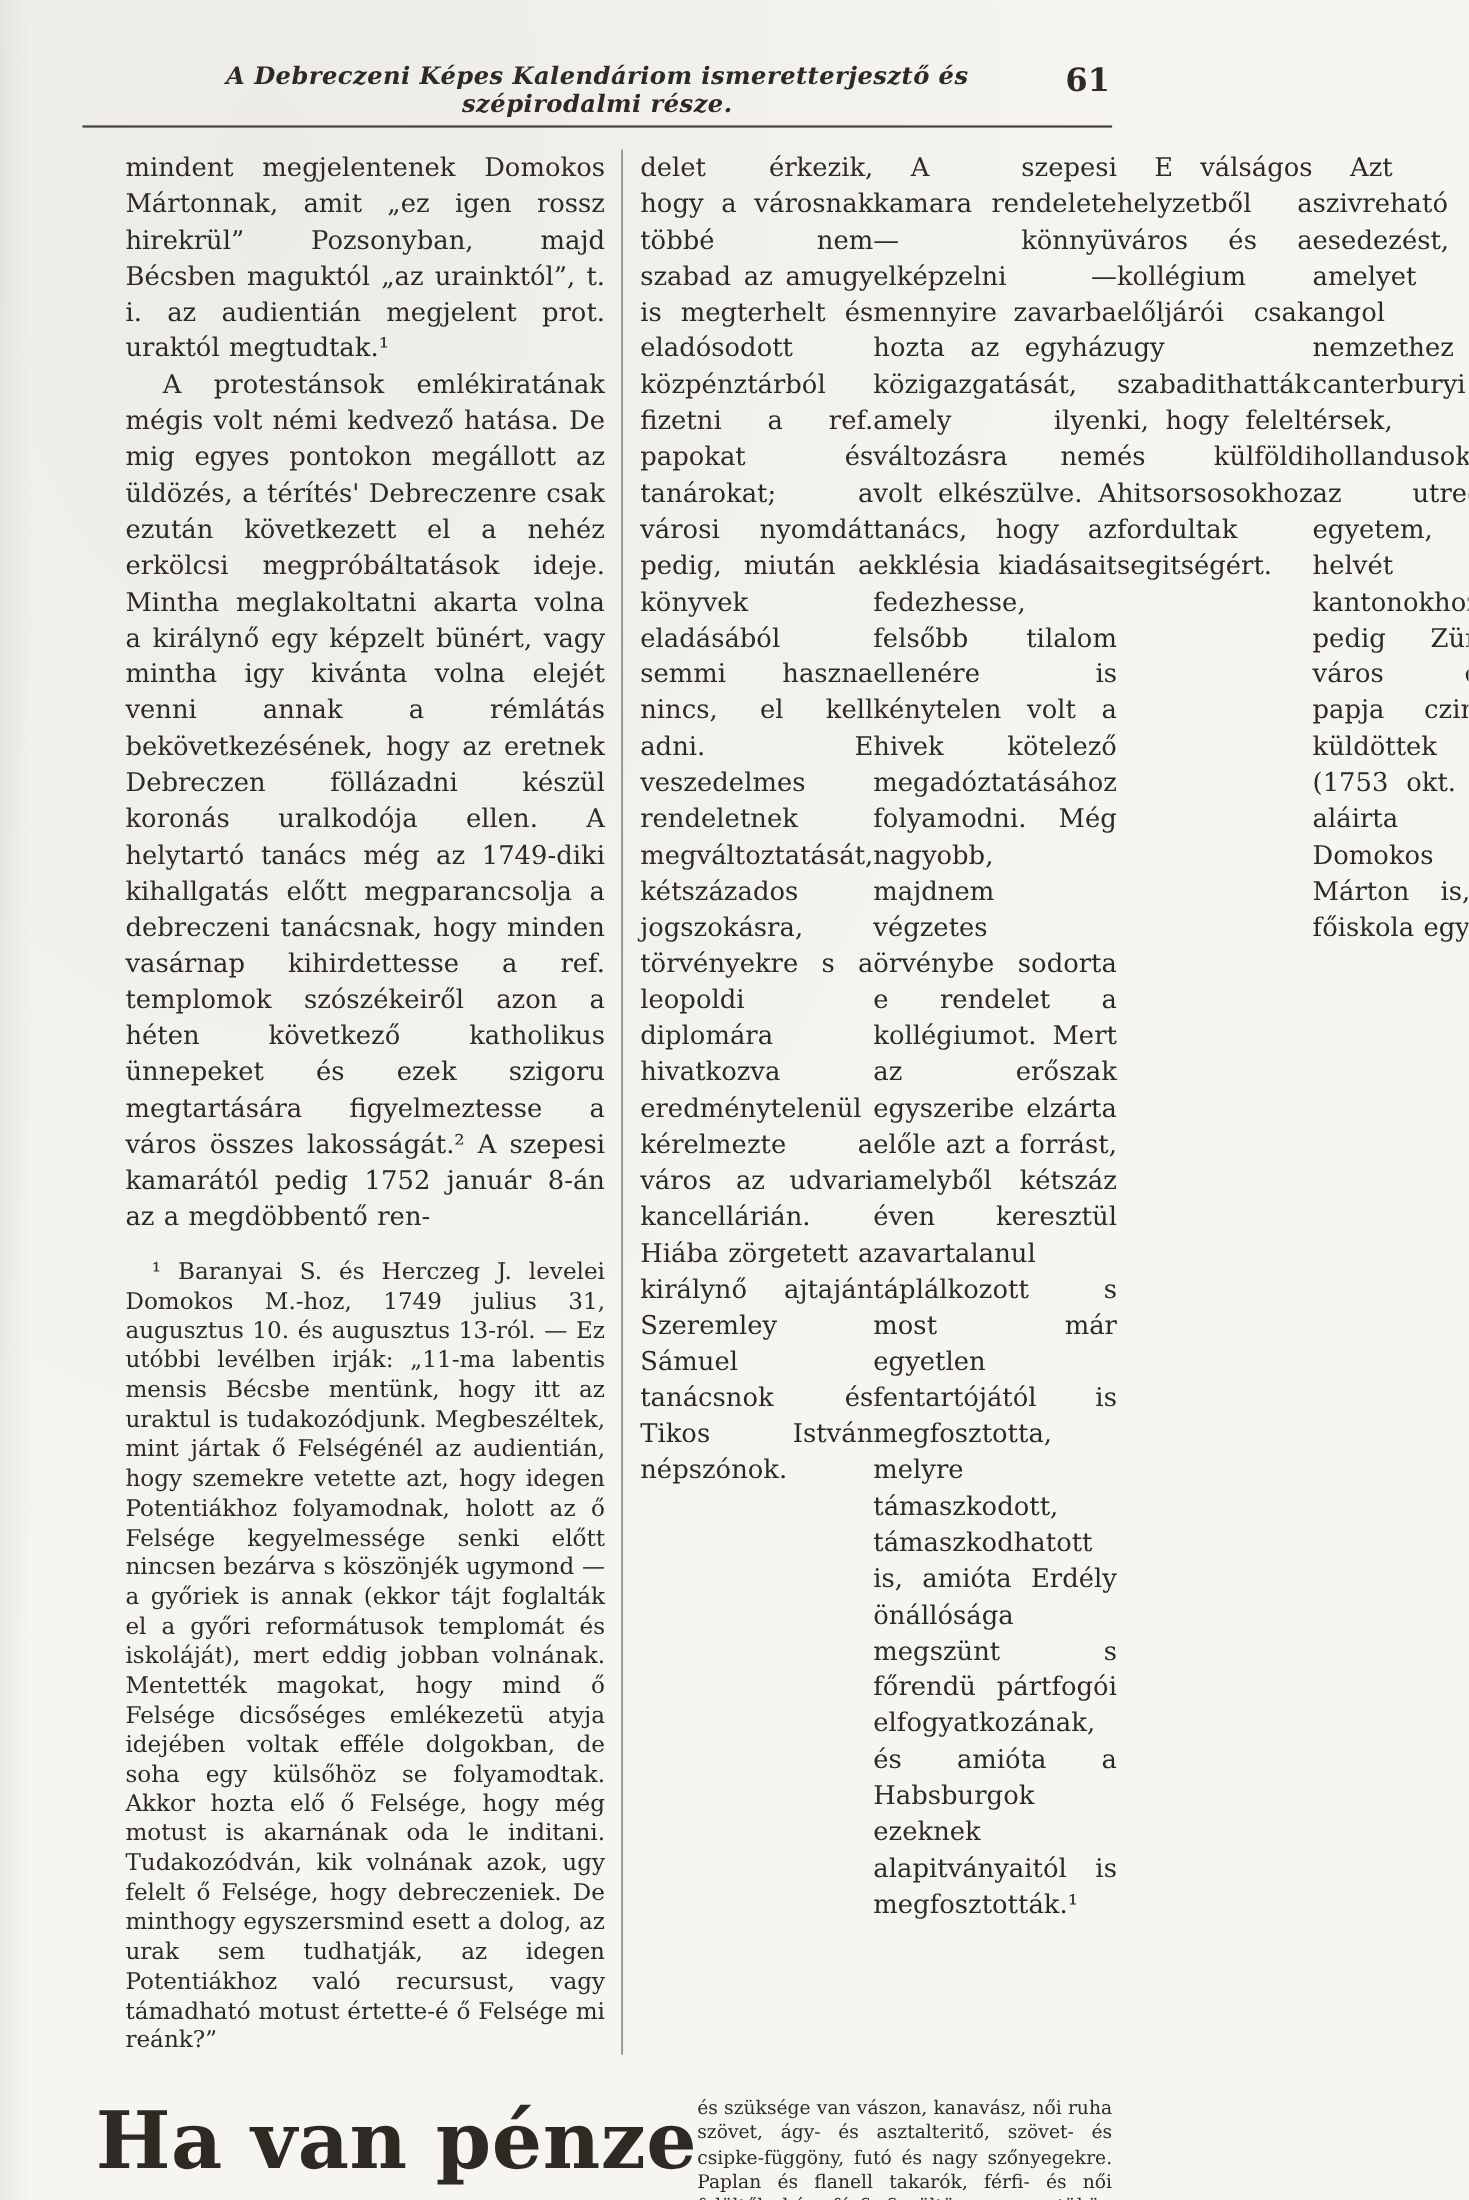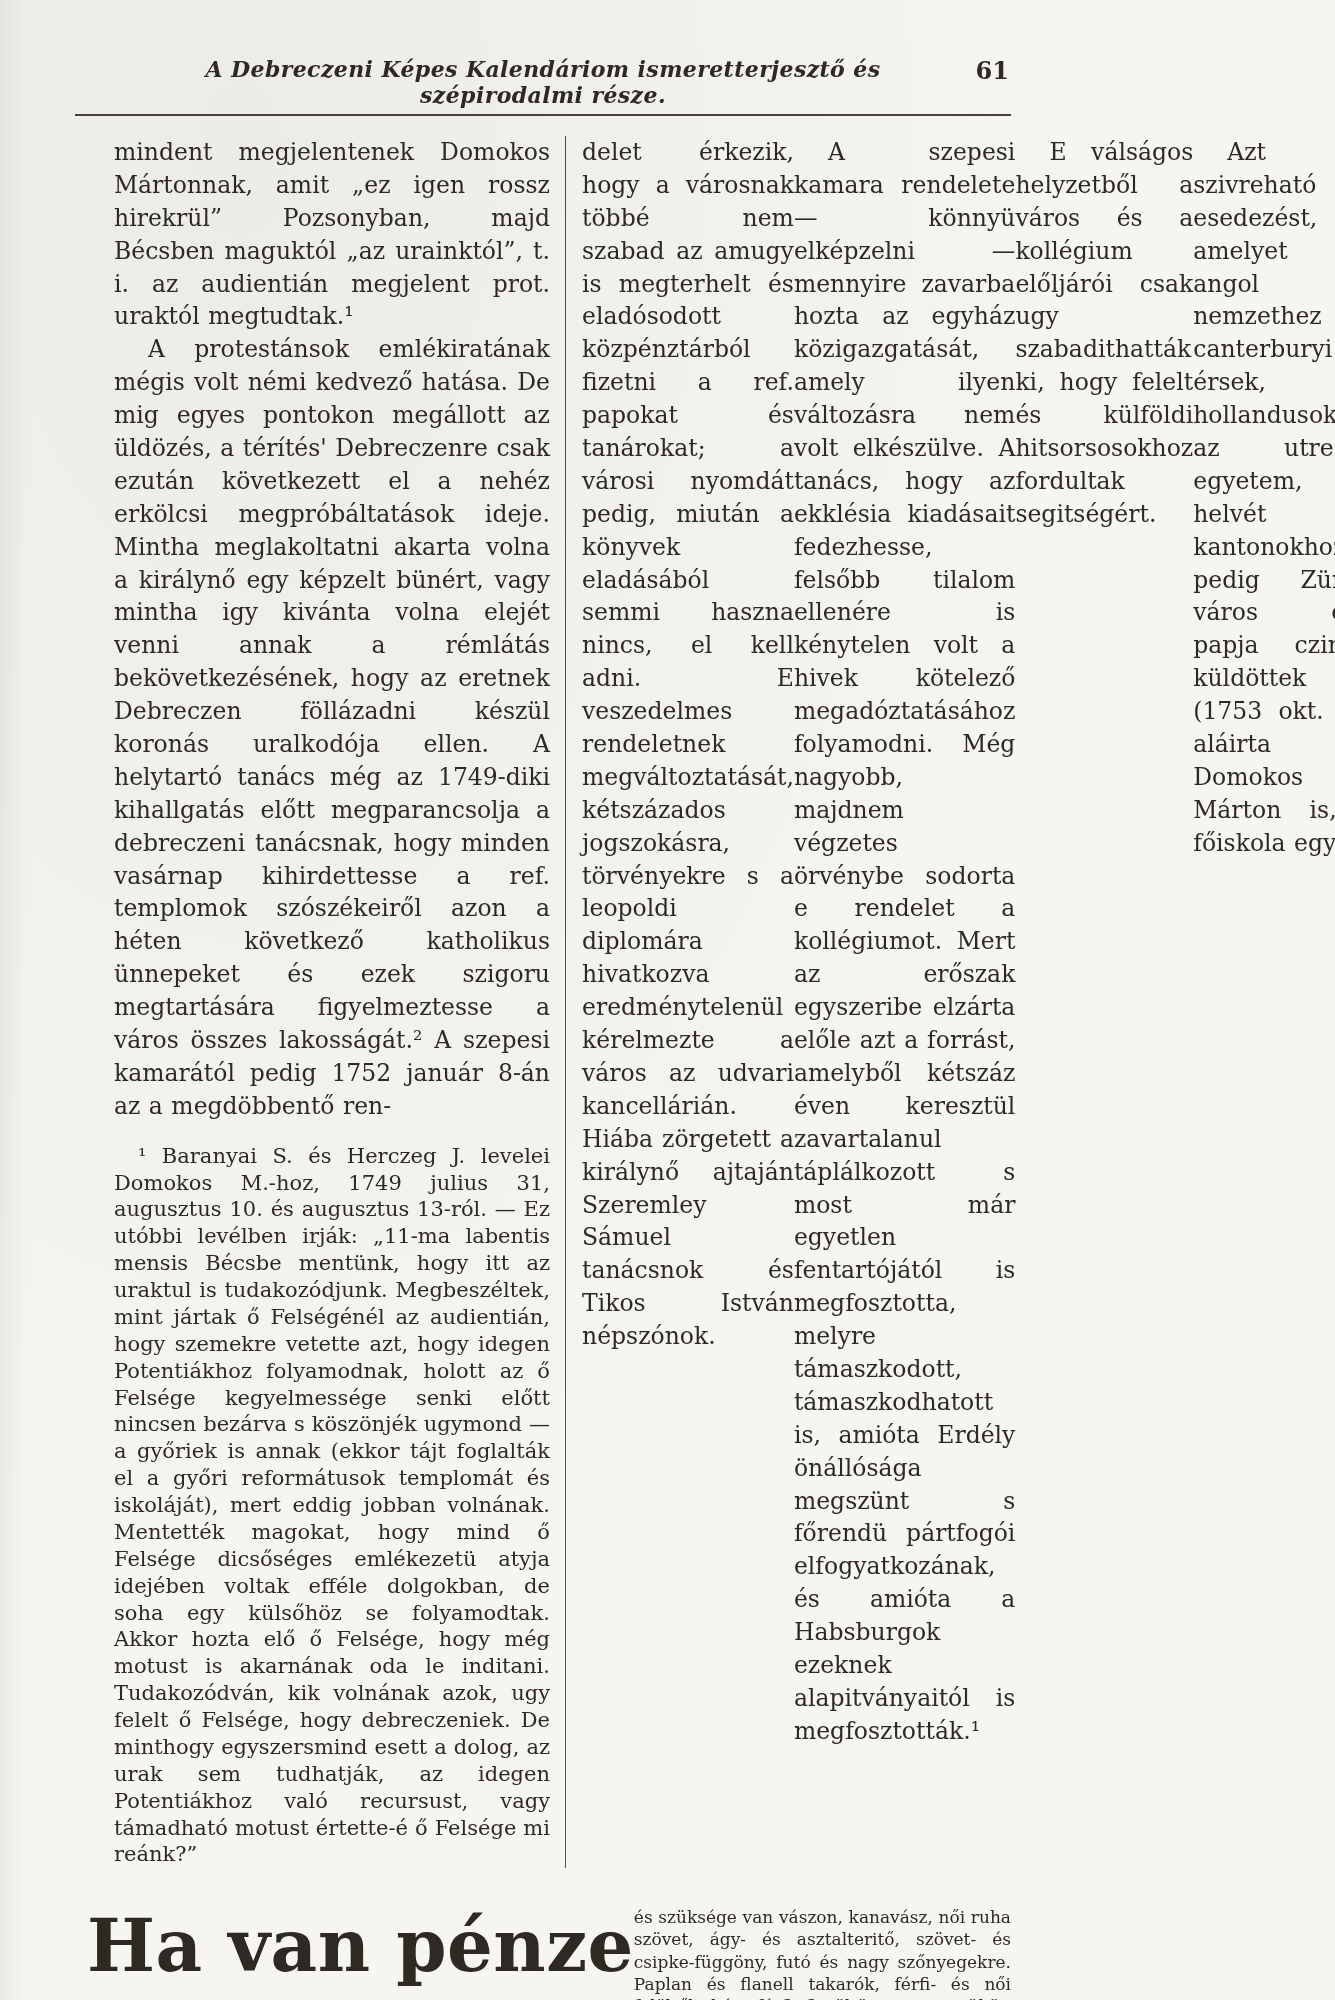--- a/index.html
+++ b/index.html
@@ -33,21 +33,21 @@
     font-style: italic;
     font-weight: 600;
     font-size: 22px;
     letter-spacing: 0.4px;
     padding: 0 60px;
   }
   .page-number {
     position: absolute;
     right: 2px;
     top: 0;
-    font-size: 24px;
+    font-size: 29px;
     font-weight: 700;
   }
   .columns {
     display: flex;
     width: 936px;
     margin-top: 20px;
     margin-left: 39px;
   }
   .col-left {
     width: 452px;

